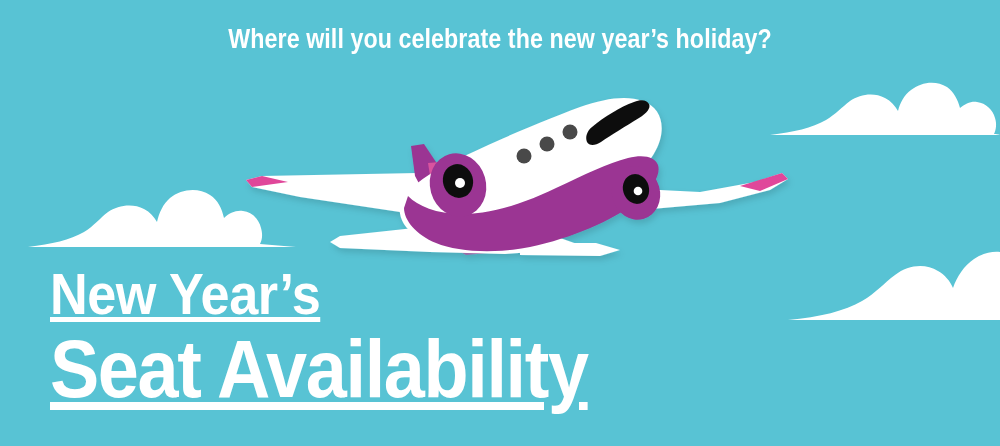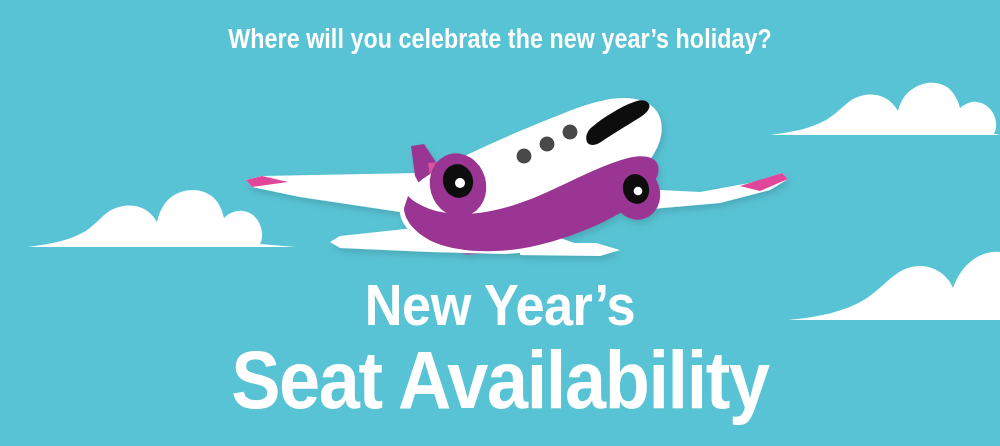--- a/index.html
+++ b/index.html
@@ -37,25 +37,26 @@
     letter-spacing: 0.1px;
     transform: scaleX(0.86);
     transform-origin: 50% 0;
     white-space: nowrap;
     user-select: none;
   }
 
   .headline-block {
     position: absolute;
     left: 0;
-    top: 275px;
-    width: 1000px;
-    text-align: center;
+    top: 264px;
+    width: 1000px;
+    text-align: left;
     color: #ffffff;
     user-select: none;
+    text-decoration: underline;
   }
   .headline-line1 {
     display: block;
     font-family: "Liberation Sans", sans-serif;
     font-weight: bold;
     font-size: 58px;
     line-height: 60px;
     letter-spacing: -0.5px;
     transform: scaleX(0.90);
     white-space: nowrap;

